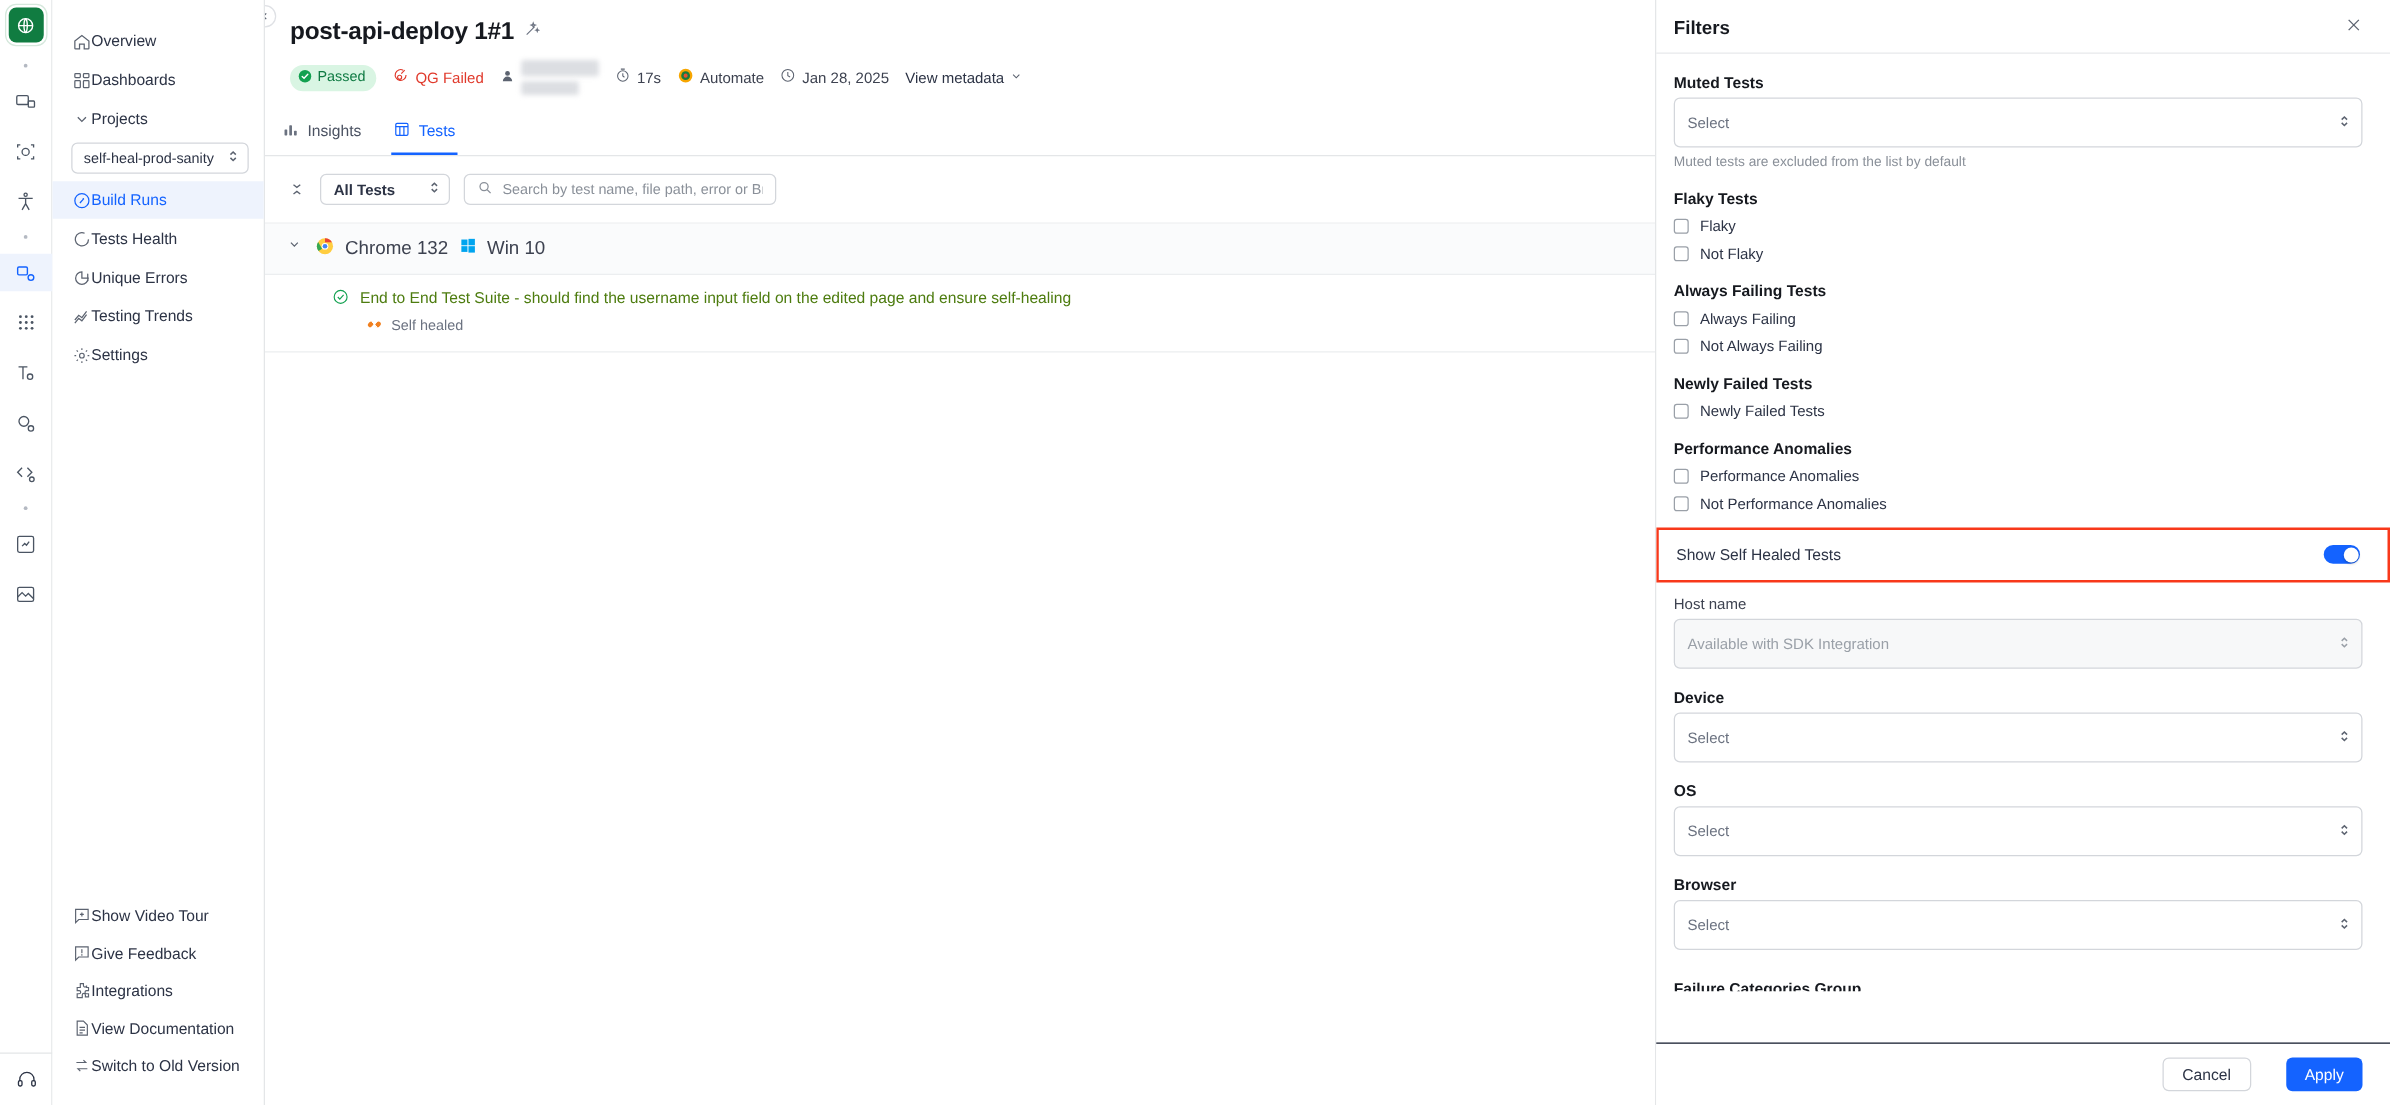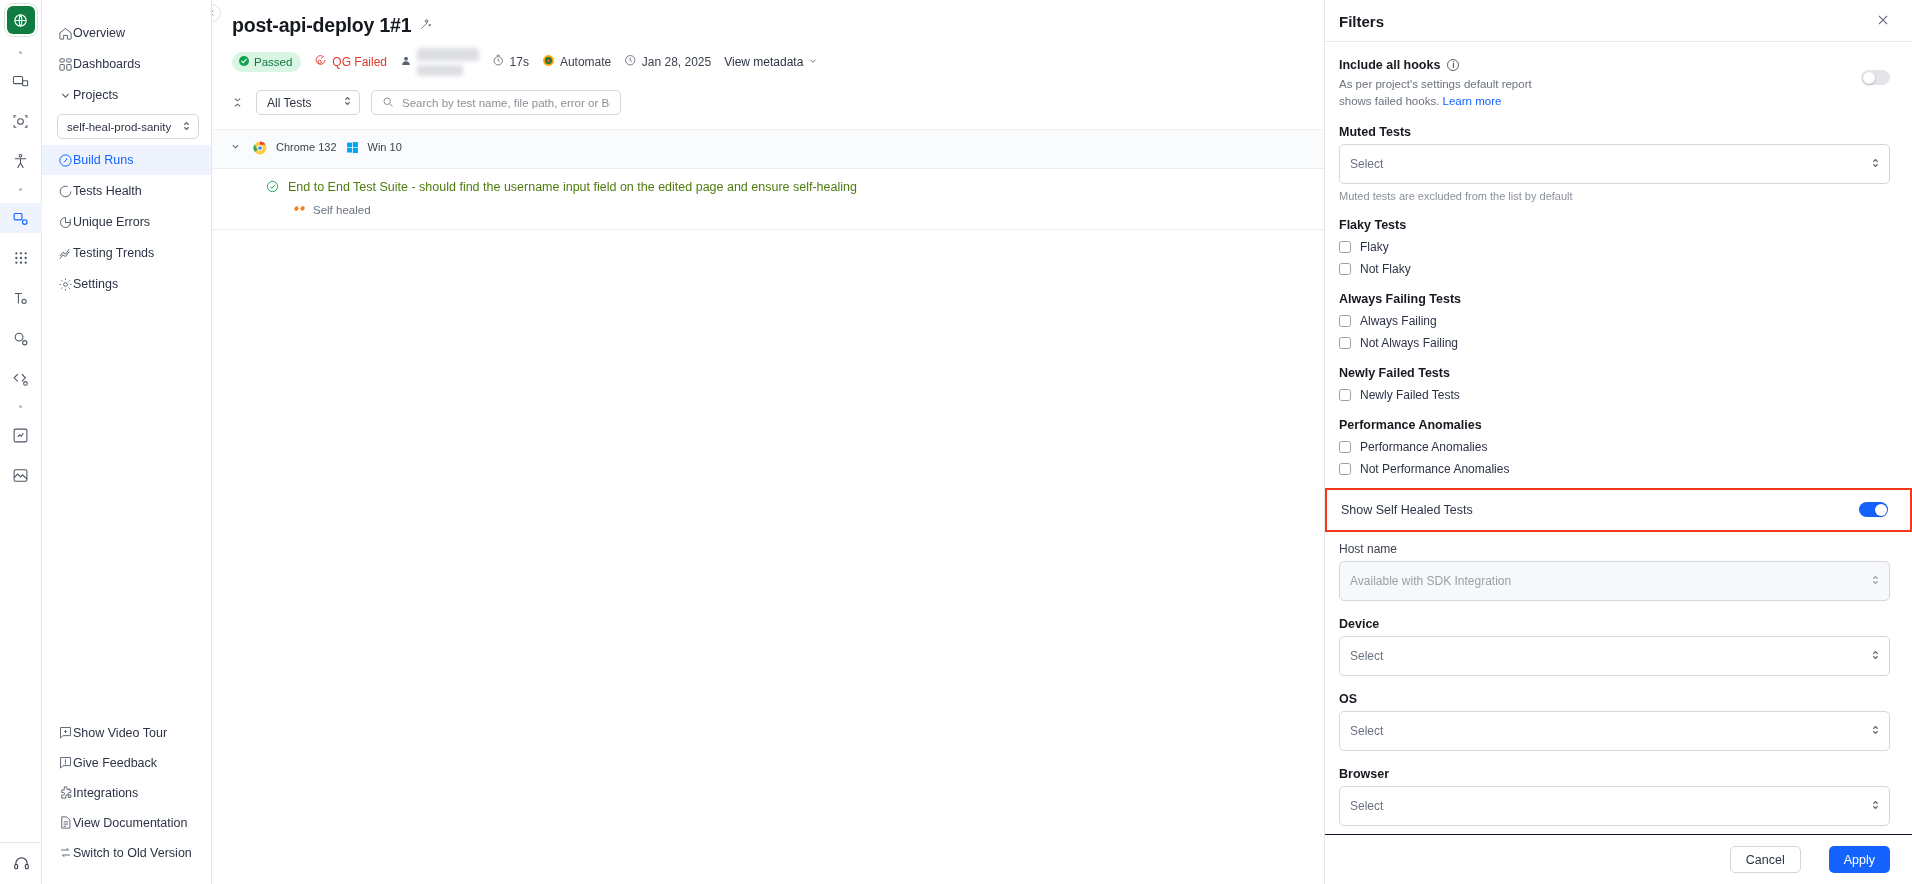--- a/index.html
+++ b/index.html
@@ -95,33 +95,33 @@
 
   .tabs { display: flex; gap: 22px; margin-top: 14px; border-bottom: 1px solid #e4e6e8; margin-left: 0; padding-left: 12px; margin-right:0; }
   .tab { display: flex; align-items: center; gap: 7px; font-size: 12.5px; color: #4b5262; padding: 7px 2px 9px; cursor: pointer; border-bottom: 2px solid transparent; }
   .tab.active { color: #1463ff; border-bottom-color: #1463ff; }
 
   .filterbar { display: flex; align-items: center; gap: 11px; padding: 14px 0 14px 17px; border-bottom: 1px solid #eceef0; }
   .collapse-all { width: 16px; height: 16px; color: #5c6370; display:flex;align-items:center;justify-content:center; cursor:pointer;}
   .sel-box {
     width: 104px; height: 25px; border: 1px solid #d3d6db; border-radius: 5px;
     display: flex; align-items: center; justify-content: space-between;
-    padding: 0 7px 0 10px; font-size: 12px; color: #2c3345; background:#fff; cursor:pointer;
+    padding: 0 7px 0 10px; font-size: 12px; color: #2c3345; background:#fff; cursor:pointer;font-weight:bold;
   }
   .search-box {
     width: 250px; height: 25px; border: 1px solid #d3d6db; border-radius: 5px;
     display: flex; align-items: center; gap: 8px; padding: 0 10px; background: #fff;
   }
   .search-box input { border: none; outline: none; font-size: 11.5px; color: #2c3345; width: 100%; font-family: inherit; background: transparent; }
   .search-box input::placeholder { color: #8a9099; }
 
   .env-row {
     display: flex; align-items: flex-start; gap: 9px;
     padding: 11px 0 11px 36px; background: #fafbfc;
-    border-bottom: 1px solid #eceef0; font-size: 11px; color: #3d4250;
+    border-bottom: 1px solid #eceef0; font-size: 15px; color: #3d4250;
   }
   .chev-sm { color: #5c6370; font-size: 10px; margin-left:-18px; margin-right:3px; }
   .test-row { padding: 11px 0 12px 54px; border-bottom: 1px solid #eceef0; }
   .test-line { display: flex; align-items: flex-start; gap: 9px; font-size: 12.5px; color: #4d7c0f; }
   .self-healed { display: flex; align-items: center; gap: 7px; margin: 6px 0 0 27px; font-size: 11.5px; color: #6b7280; }
 
   
   .panel {
     position: absolute; right: 0; top: 0;
     width: 588px; height: 884px; background: #fff;
@@ -490,20 +490,41 @@
           <span>View metadata</span>
           <span>
             <svg width="10" height="10" viewBox="0 0 24 24" fill="none" stroke="#5c6370" stroke-width="2.2">
                 <path d="M6 9l6 6 6-6"></path>
               </svg>
           </span>
         </span>
       </div>
     </div>
 
+    <div class="tabs">
+      <div class="tab">
+        <span>
+          <svg width="13" height="13" viewBox="0 0 24 24" fill="#6b7280">
+              <rect x="3" y="12" width="4" height="9" rx="1"></rect>
+              <rect x="10" y="6" width="4" height="15" rx="1"></rect>
+              <rect x="17" y="14" width="4" height="7" rx="1"></rect>
+            </svg>
+        </span>
+        <span>Insights</span>
+      </div>
+      <div class="tab active">
+        <span>
+          <svg width="13" height="13" viewBox="0 0 24 24" fill="none" stroke="#1463ff" stroke-width="1.8">
+              <rect x="3" y="3" width="18" height="18" rx="2"></rect>
+              <path d="M3 8h18M9 8v13M15 8v13"></path>
+            </svg>
+        </span>
+        <span>Tests</span>
+      </div>
+    </div>
 
     <div class="filterbar">
       <span class="collapse-all">
         <svg width="13" height="13" viewBox="0 0 24 24" fill="none" stroke="#5c6370" stroke-width="1.9">
             <path d="M7 5l5 4 5-4M7 19l5-4 5 4"></path>
           </svg>
       </span>
       <div class="sel-box">
         <span>All Tests</span>
         <span>
@@ -584,36 +605,20 @@
       <span class="panel-title">Filters</span>
       <span class="panel-close">
         <svg width="14" height="14" viewBox="0 0 24 24" fill="none" stroke="#5c6370" stroke-width="1.8">
             <path d="M5 5l14 14M19 5L5 19"></path>
           </svg>
       </span>
     </div>
 
     <div class="panel-body">
 
-      <div class="sec hooks-row">
-        <div>
-          <div class="sec-title">
-            <span>Include all hooks</span>
-            <span class="info-ic">i</span>
-          </div>
-          <div class="sec-sub">
-            <span>As per project's settings default report</span><br>
-            <span>shows failed hooks.</span>
-            <span class="lnk">Learn more</span>
-          </div>
-        </div>
-        <div class="toggle">
-            <span class="knob"></span>
-          </div>
-      </div>
 
       <div class="sec">
         <div class="fld-label b">Muted Tests</div>
         <div class="dd">
           <span>Select</span>
           <span>
             <svg width="9" height="12" viewBox="0 0 10 14" fill="none" stroke="#5c6370" stroke-width="1.4">
                 <path d="M2.5 5.5L5 3l2.5 2.5M2.5 8.5L5 11l2.5-2.5"></path>
               </svg>
           </span>

